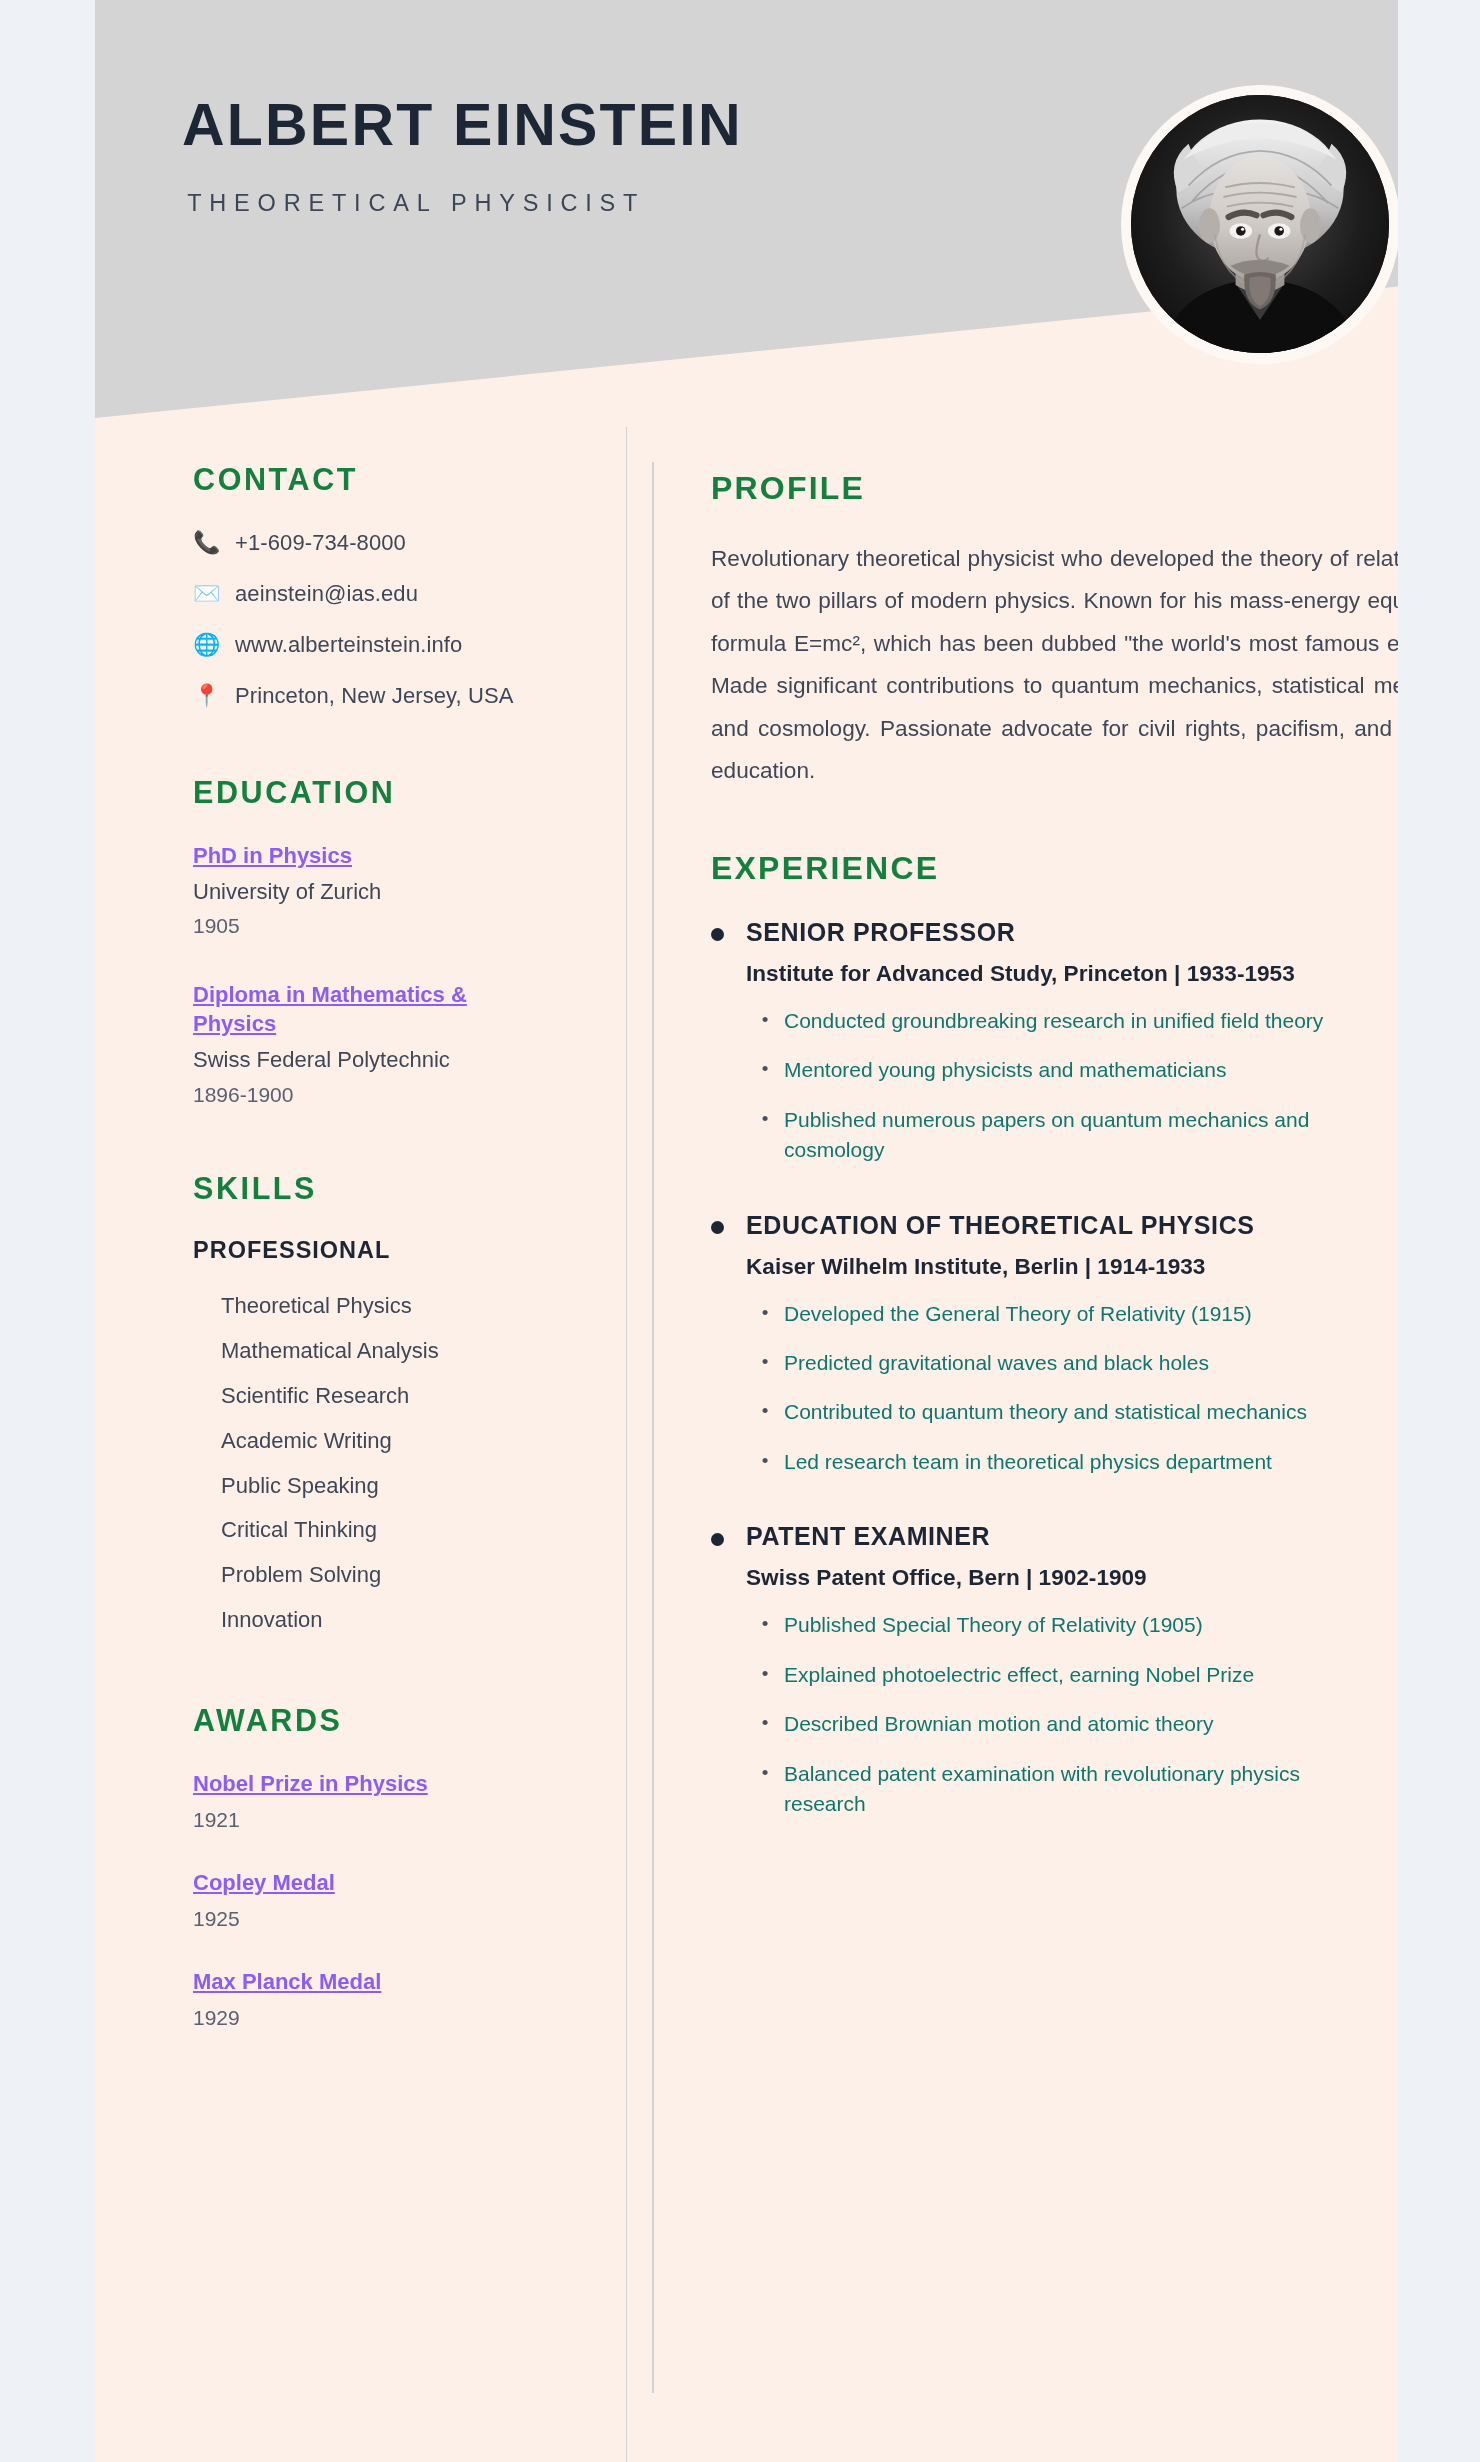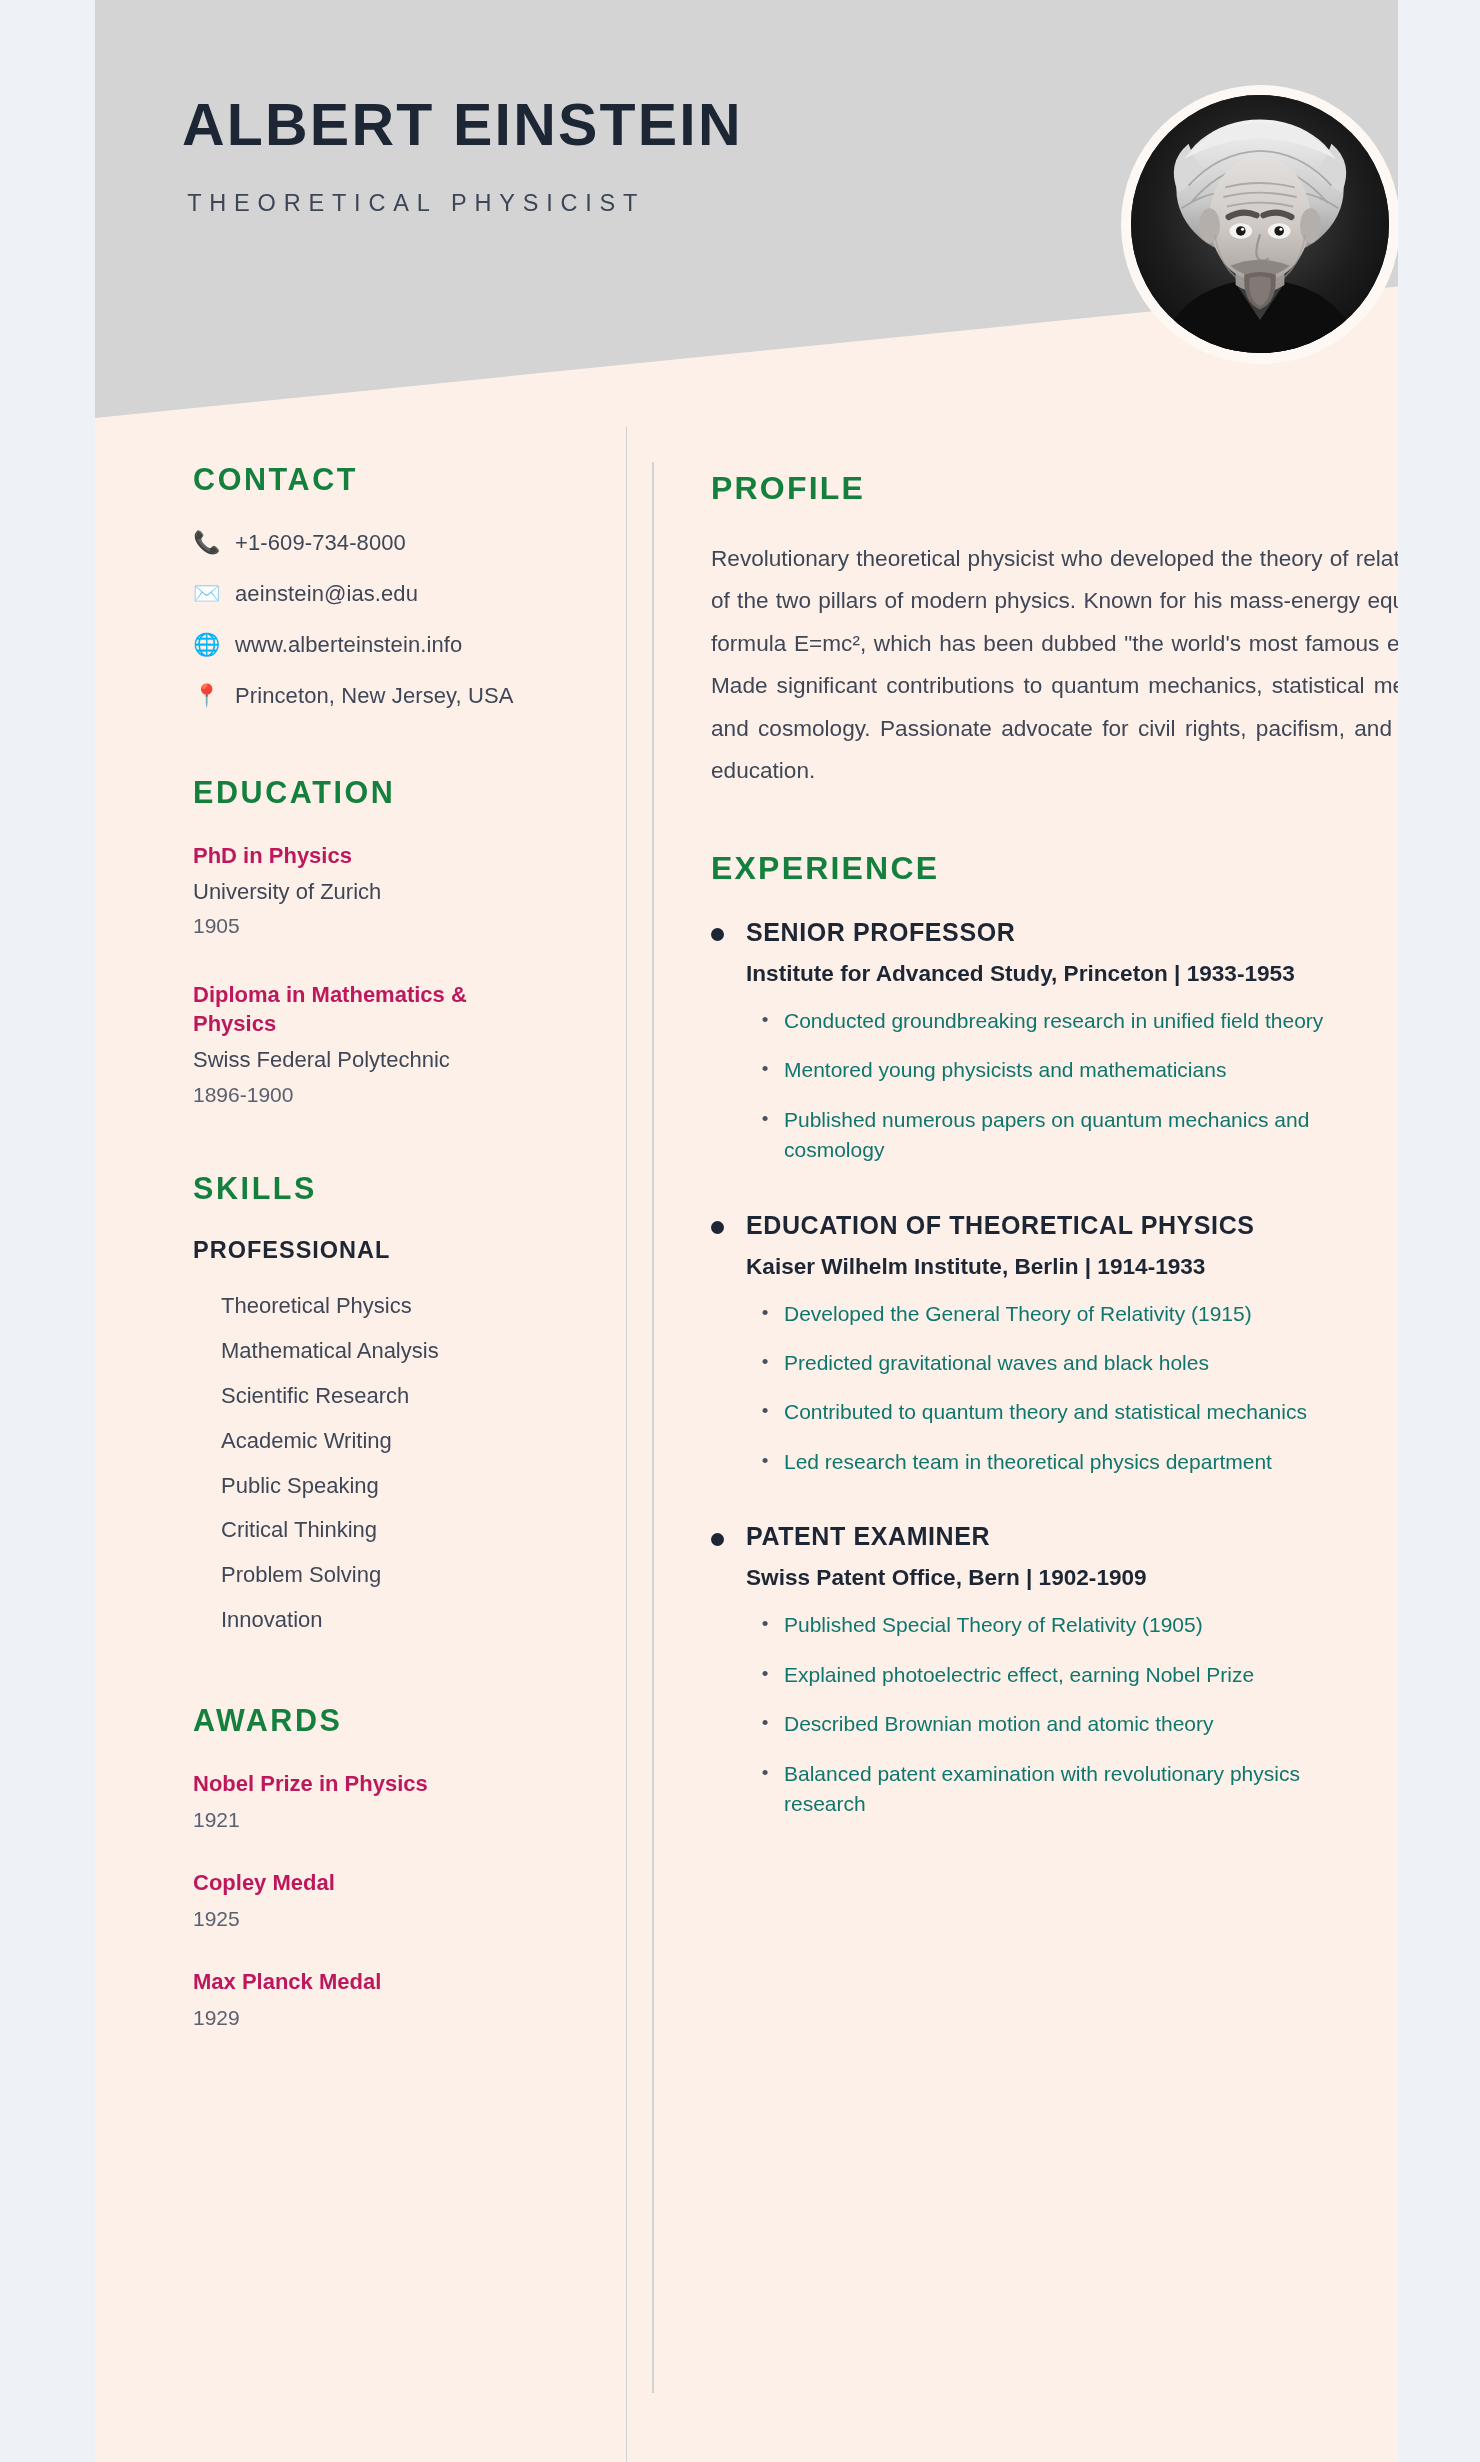--- a/index.html
+++ b/index.html
@@ -161,23 +161,24 @@
     color: #3f4757;
     letter-spacing: 0.1px;
   }
 
   
   .entry { margin-bottom: 28px; }
   .entry:last-child { margin-bottom: 0; }
   .entry-title {
     font-size: 22px;
     font-weight: bold;
-    color: #be185d;
+    color: #8b5cf6;
     line-height: 1.35;
     margin: 0 0 7px 0;
+    text-decoration: underline;
   }
   .entry-sub {
     font-size: 22px;
     color: #3f4757;
     margin: 0 0 6.1px 0;
     line-height: 1.3;
   }
   .entry-date {
     font-size: 21px;
     color: #5a6172;

